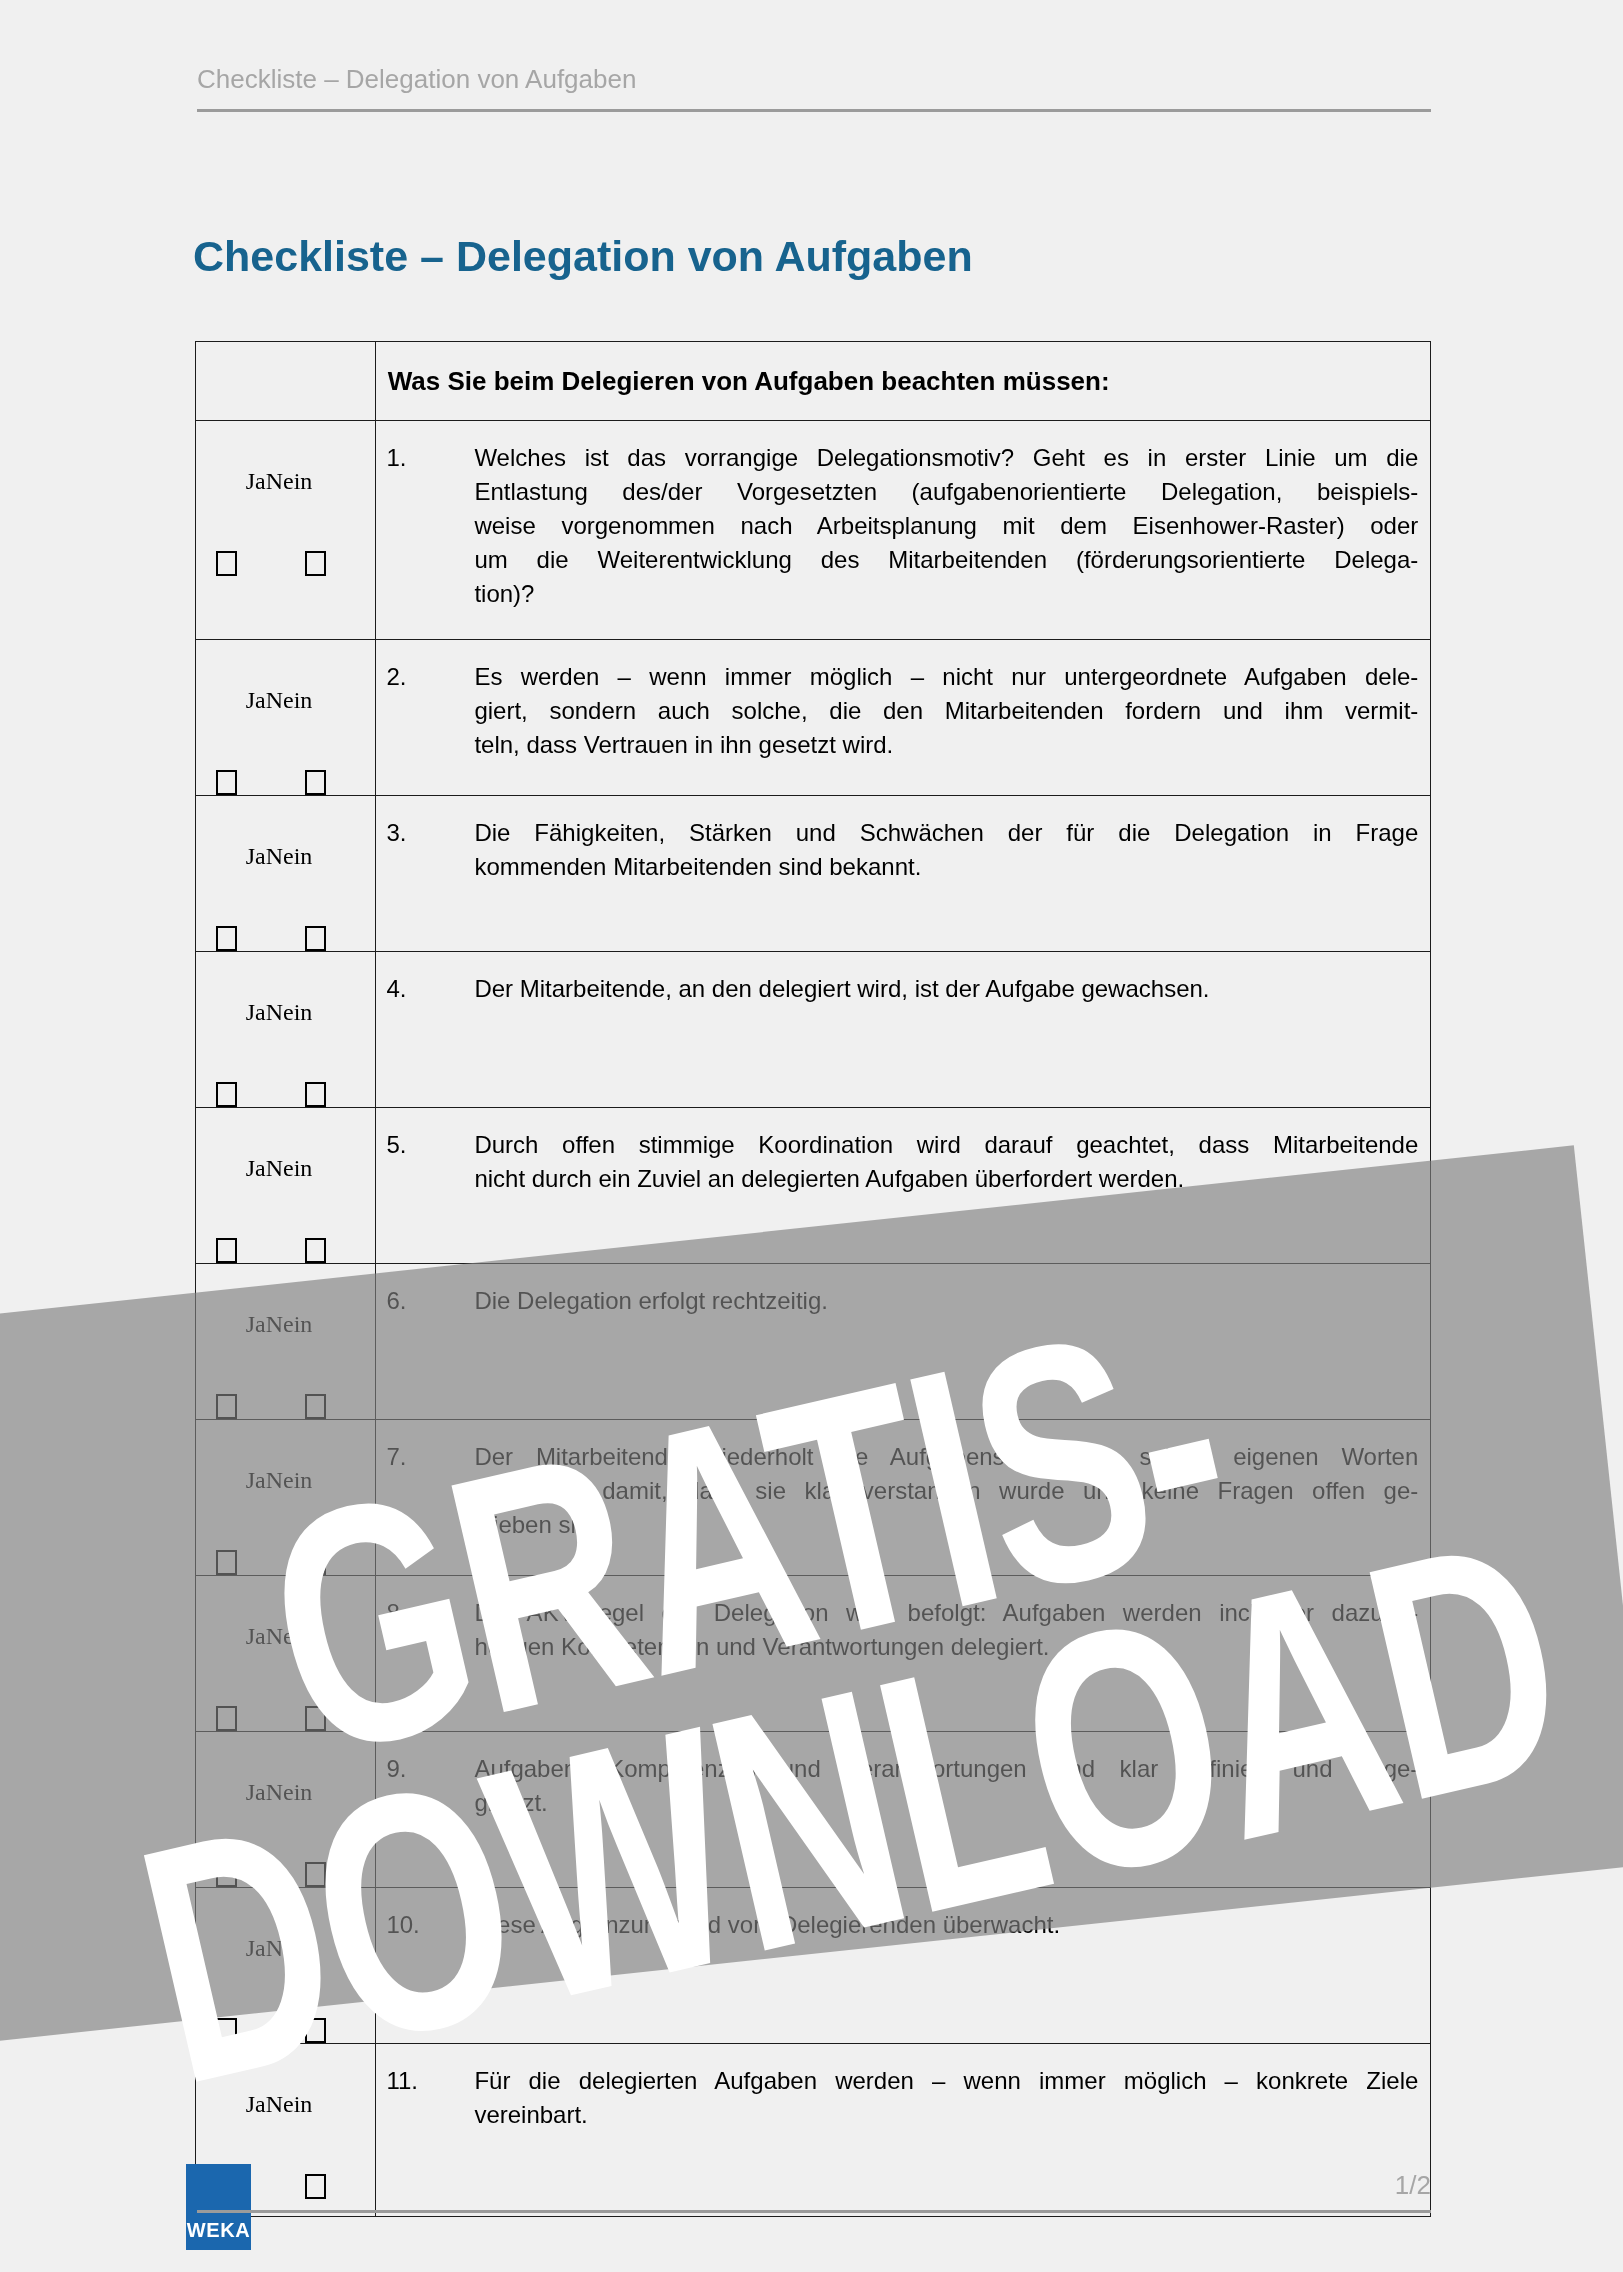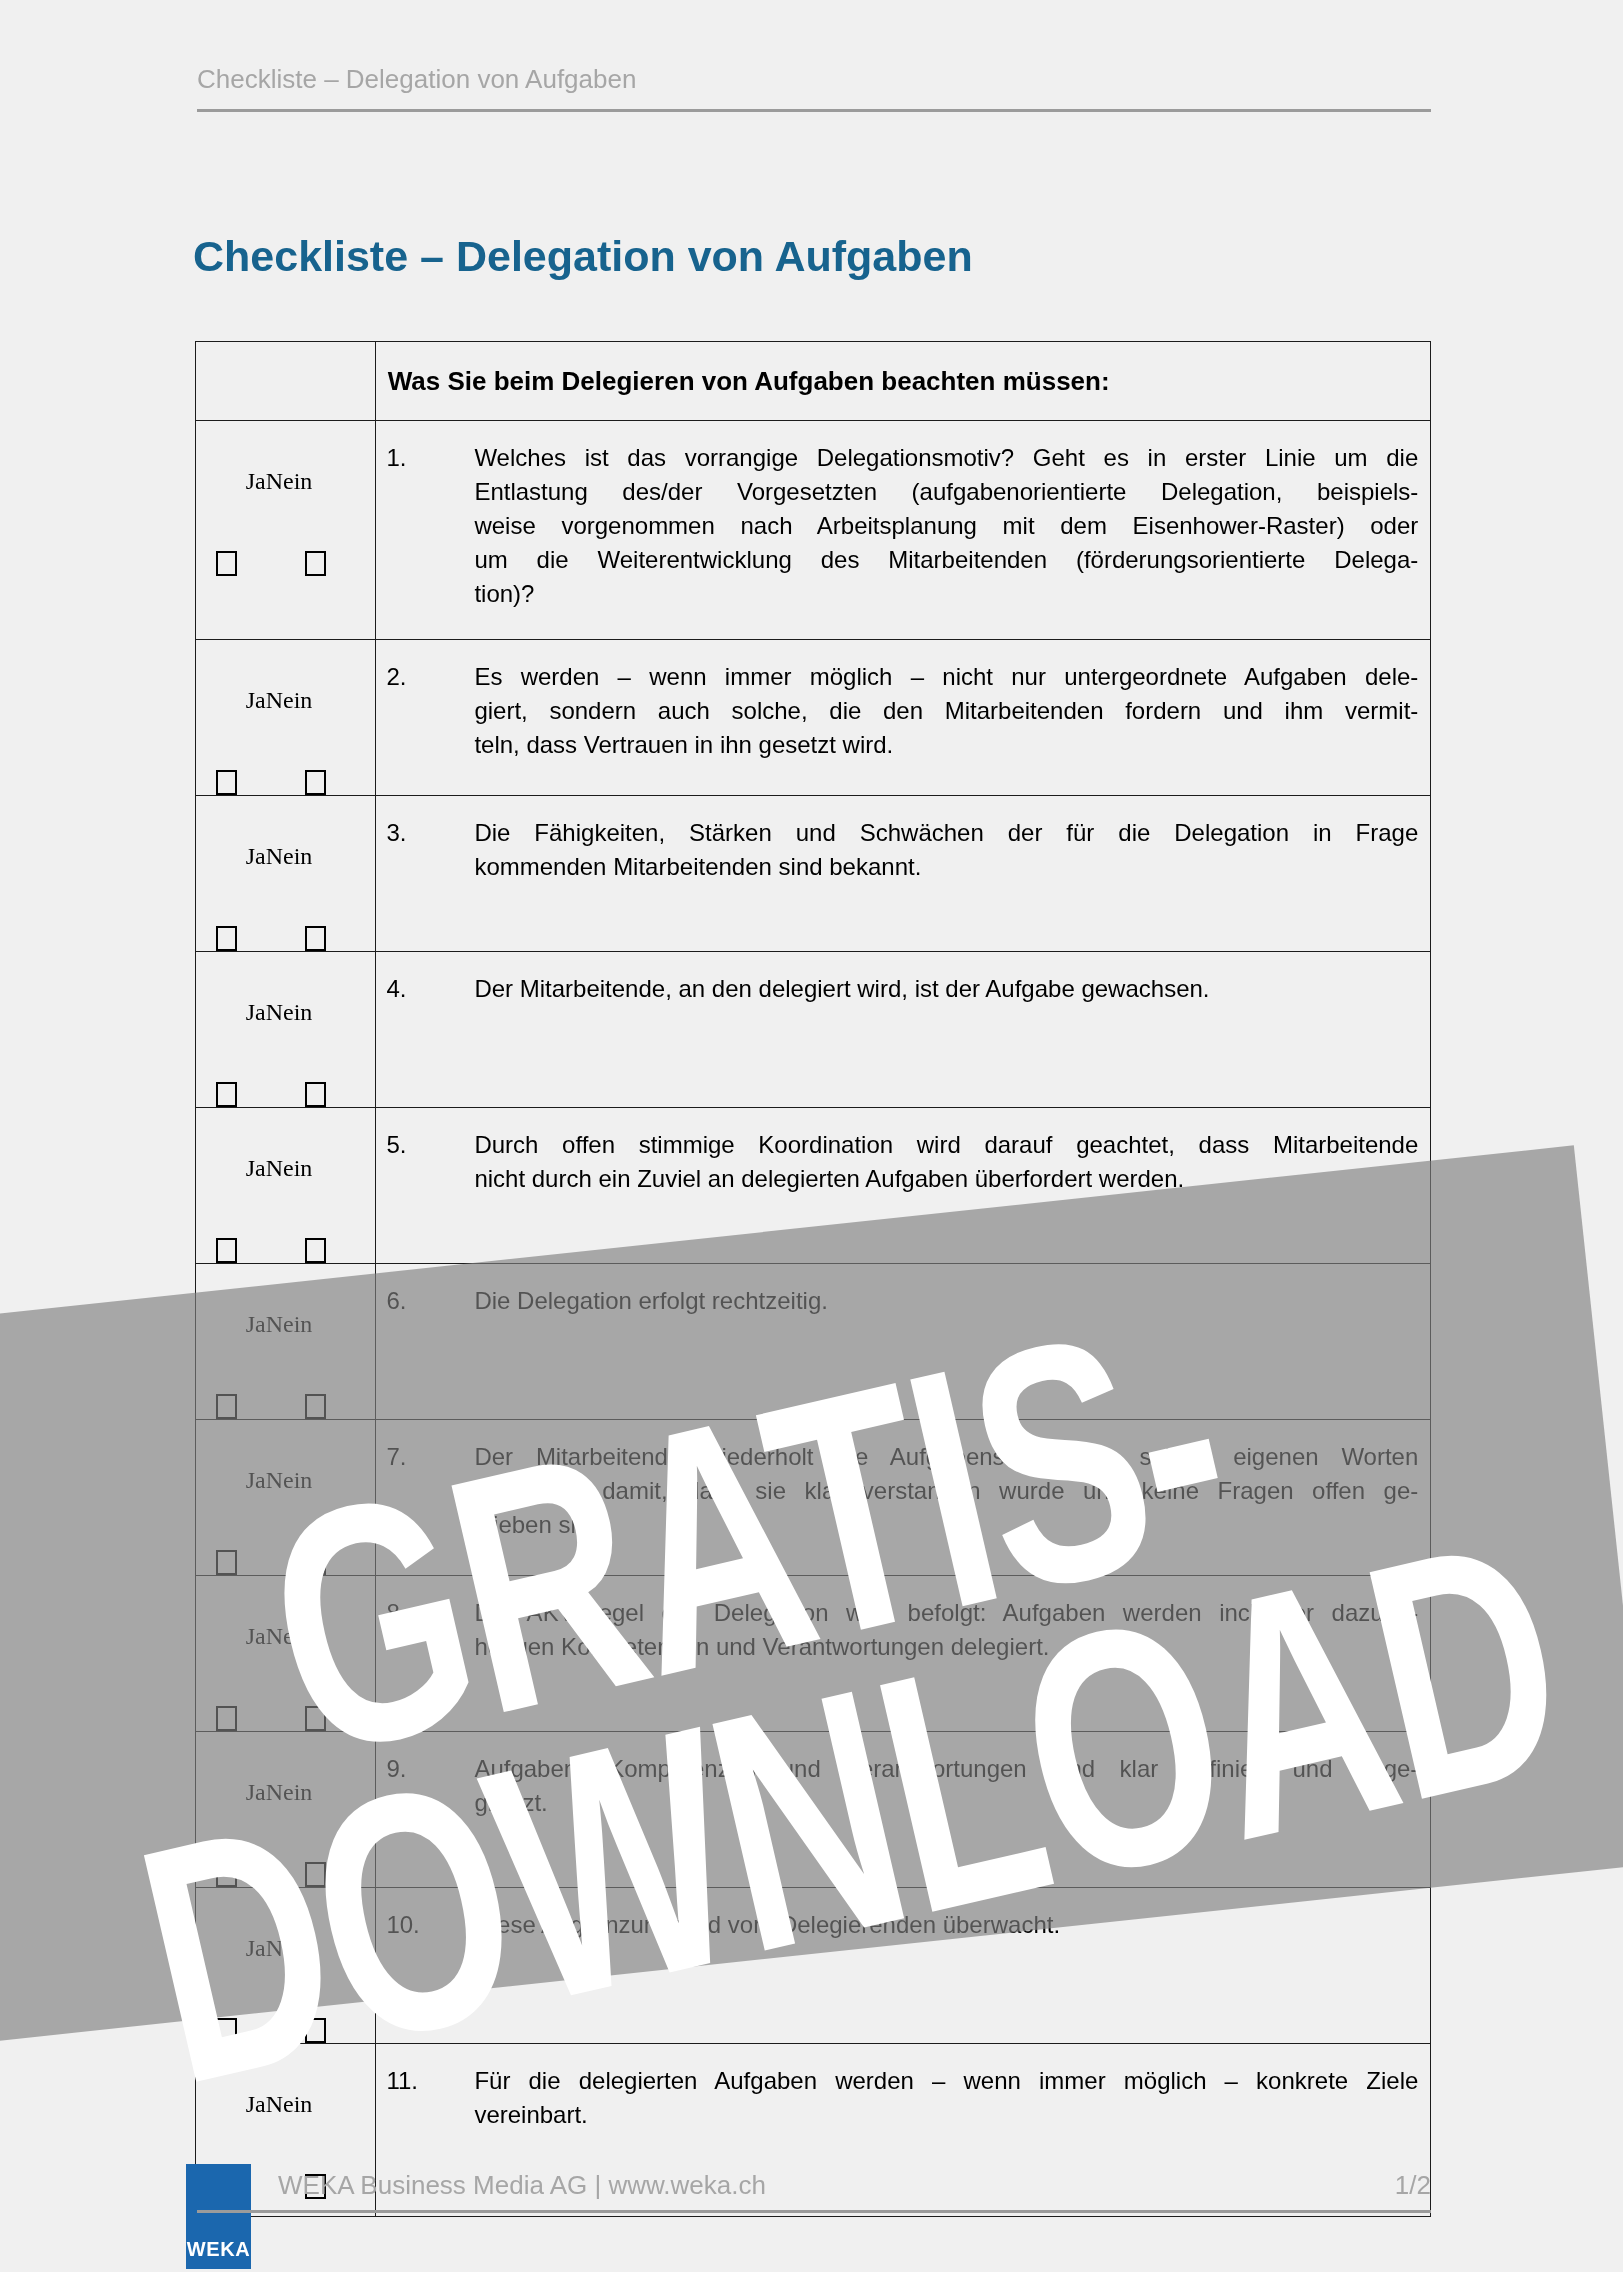--- a/index.html
+++ b/index.html
@@ -45,21 +45,21 @@
   
   .wm-band{position:absolute;left:-71px;top:1233px;width:1688px;height:723px;
            background:rgba(127,127,127,0.65);transform:rotate(-6.1deg);z-index:5;pointer-events:none;}
   .wm-text{position:absolute;left:818px;top:1669px;z-index:6;pointer-events:none;
            transform:translate(-50%,-50%) rotate(-13deg) scaleX(0.72);
            color:#ffffff;font-weight:bold;font-size:338px;line-height:0.86;
            letter-spacing:-5.2px;text-align:center;white-space:nowrap;}
   .wm-line1{margin-right:110px;}
 
   
-  .footer-logo{position:absolute;left:186px;top:2164px;width:65px;height:105px;
+  .footer-logo{position:absolute;left:186px;top:2164px;width:65px;height:86px;
                background:#1b67ae;display:flex;align-items:flex-end;justify-content:center;
                padding-bottom:7.8px;box-sizing:border-box;}
   .footer-logo span{color:#fff;font-weight:bold;font-size:20px;letter-spacing:0.6px;}
   .footer-company{position:absolute;left:278px;top:2170px;font-size:26px;color:#a6a6a6;}
   .footer-page{position:absolute;left:1364px;top:2170px;width:67px;text-align:right;
                font-size:26px;color:#a6a6a6;}
   .footer-rule{position:absolute;left:197px;top:2210px;width:1234px;height:3.2px;background:#9b9b9b;}
 </style>
 </head>
 <body>
@@ -315,18 +315,17 @@
 
   <div class="wm-band"></div>
   <div class="wm-text">
     <div class="wm-line1">GRATIS-</div>
     <div class="wm-line2">DOWNLOAD</div>
   </div>
 
   <div class="footer-logo">
     <span>WEKA</span>
   </div>
-  <div class="footer-company">WEKA Business Media AG | www.weka.ch</div>
   <div class="footer-page">1/2</div>
   <div class="footer-rule"></div>
 
 </div>
 
 
 </body></html>

